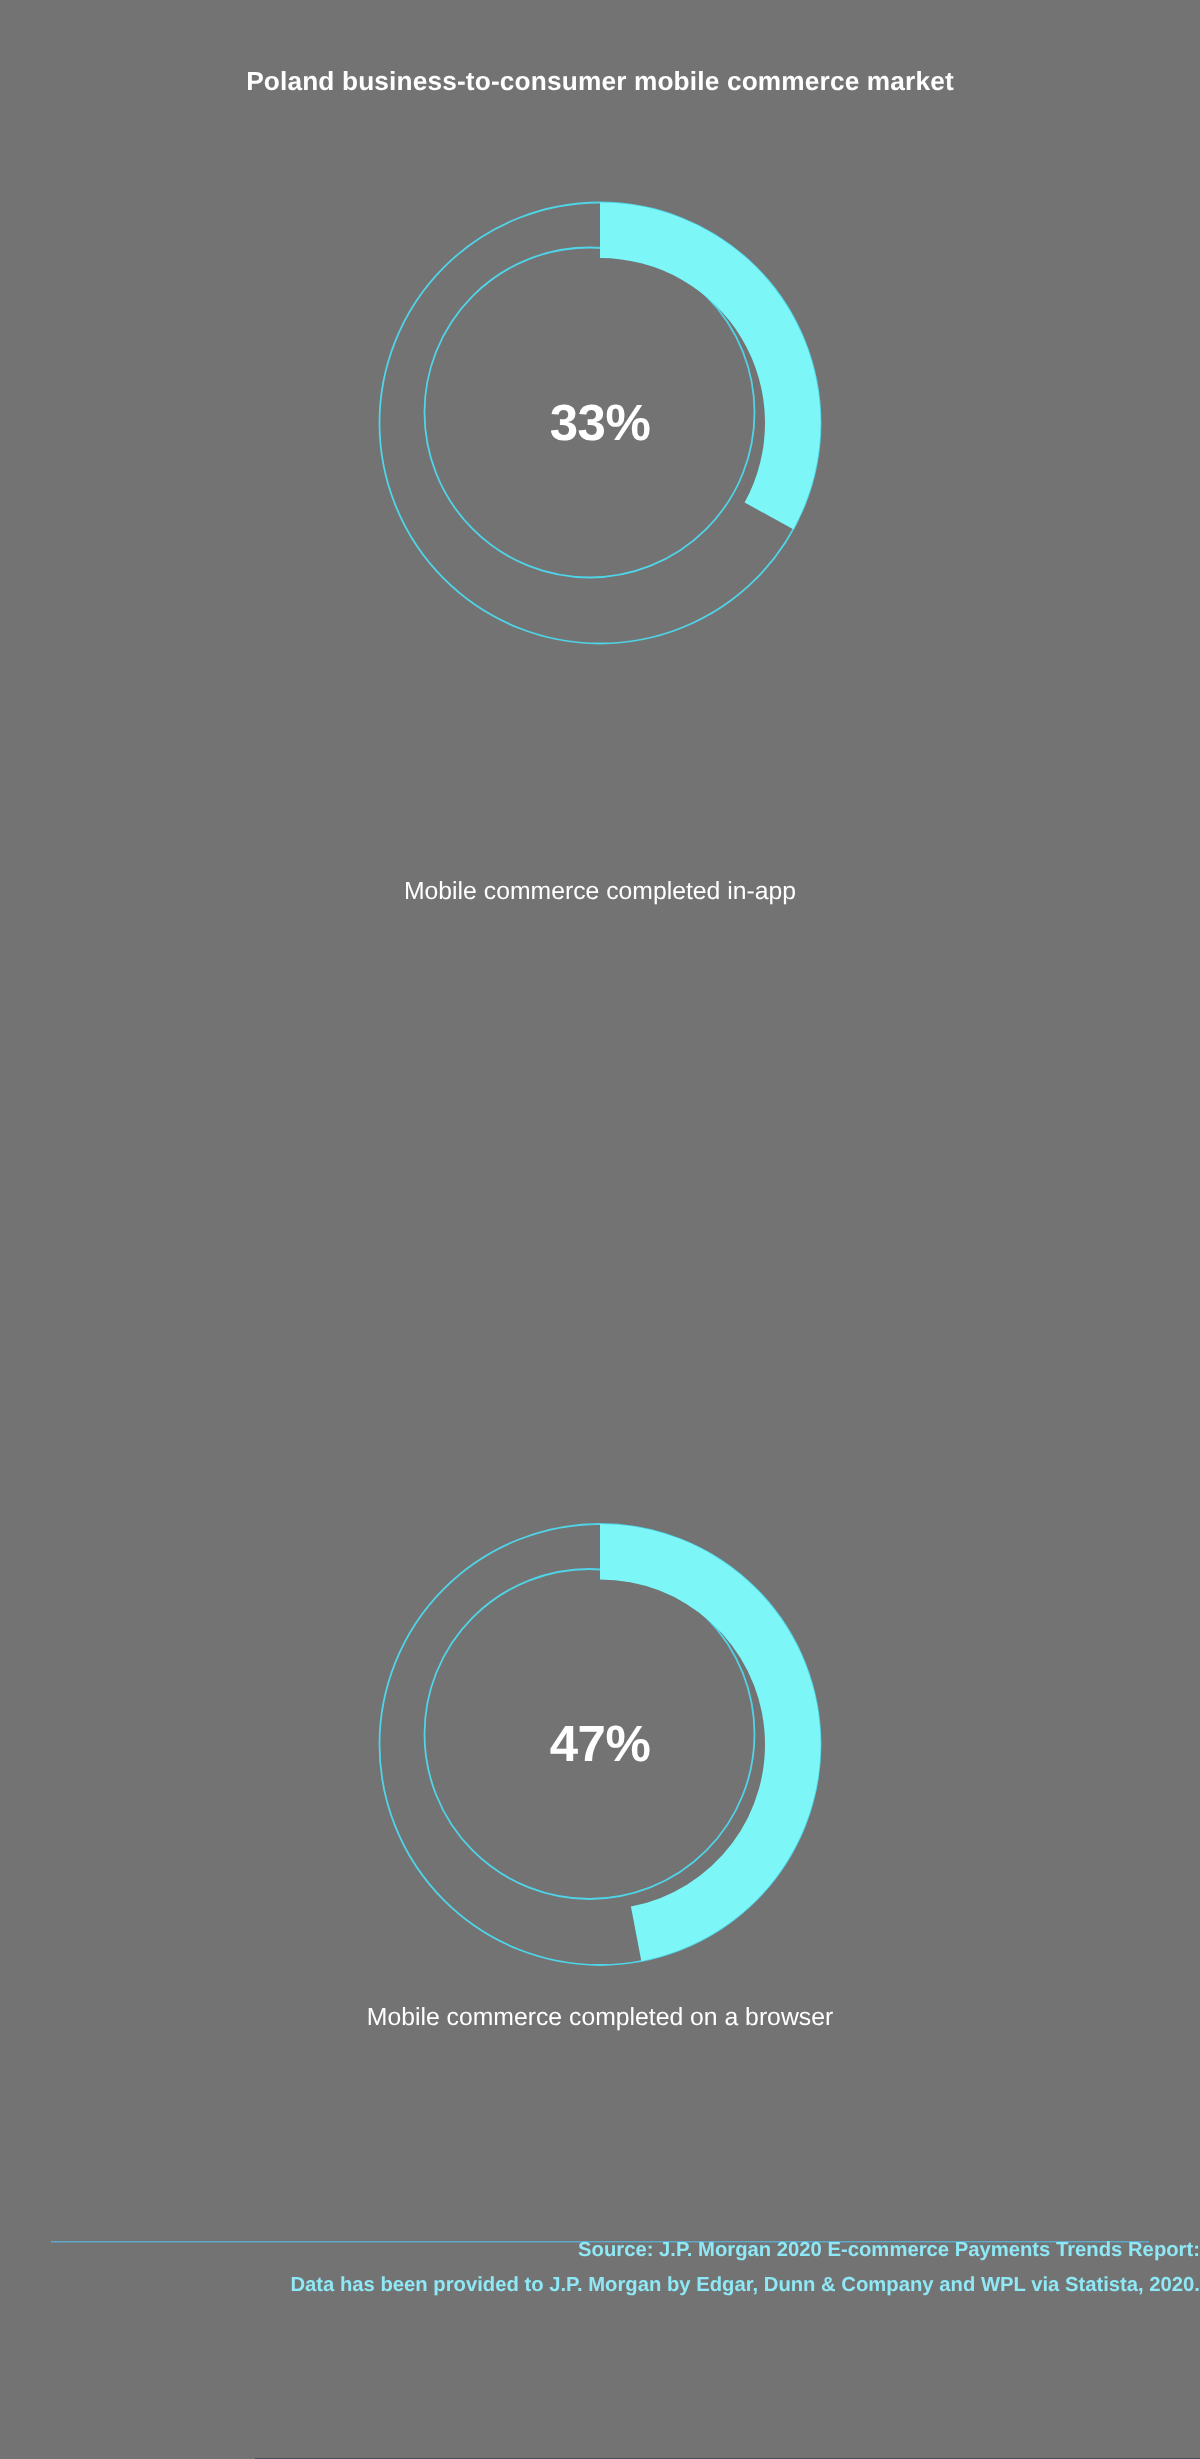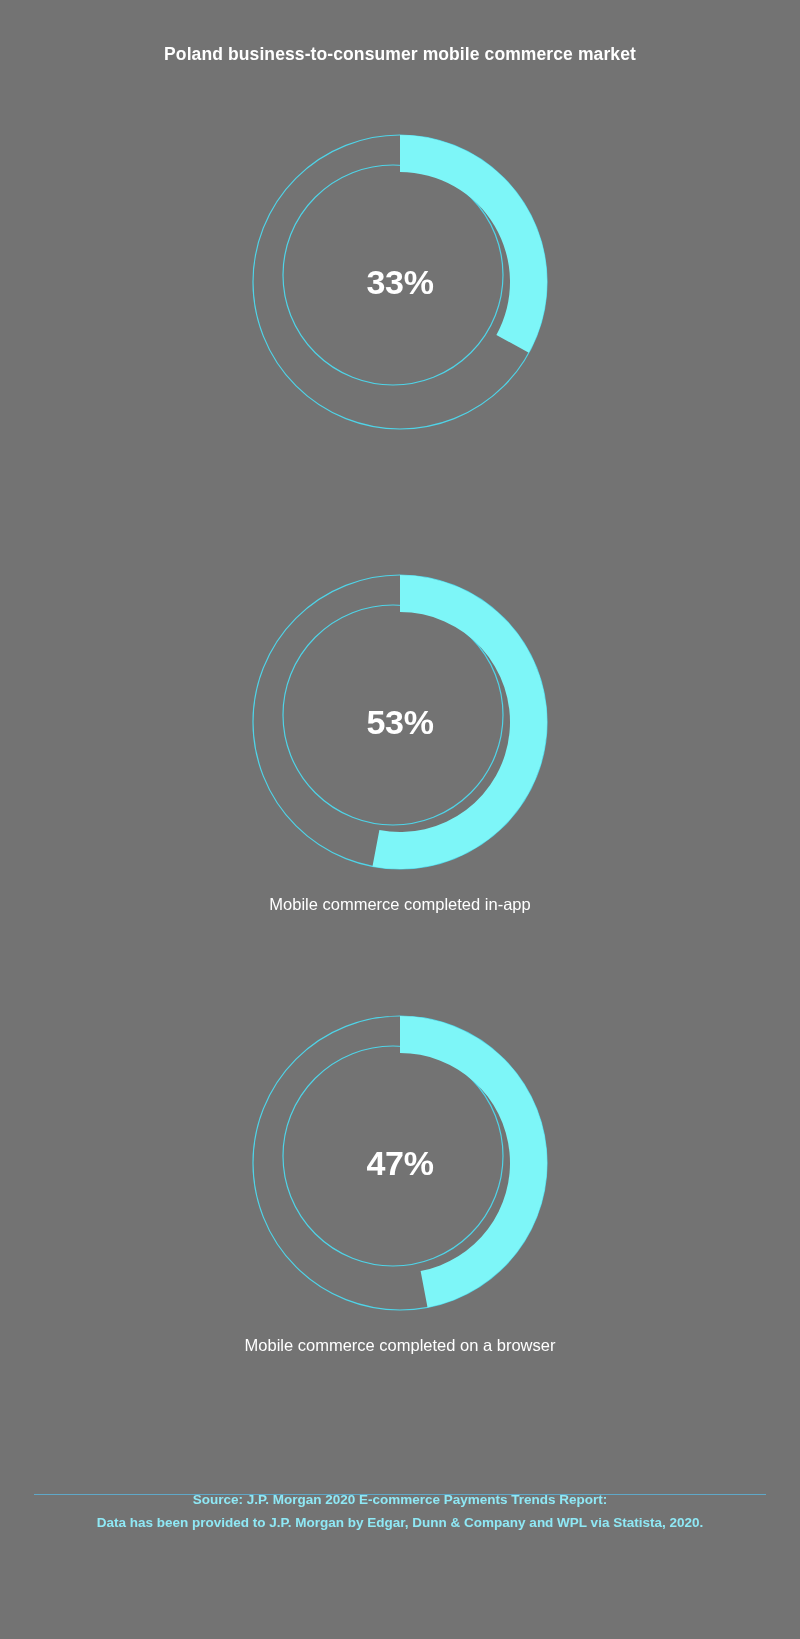--- a/index.html
+++ b/index.html
@@ -85,21 +85,21 @@
     top: 1494px;
     width: 732px;
     height: 1px;
     background: #5fa8c8;
   }
   .footer {
     position: absolute;
     left: 0;
     top: 1488px;
     width: 800px;
-    text-align: center;
+    text-align: right;
     color: #8fe8f5;
     font-size: 13.5px;
     font-weight: bold;
     line-height: 23px;
   }
   .footer-line { display: block; }
 </style>
 </head>
 <body>
 
@@ -112,28 +112,20 @@
       <svg class="donut-svg" viewBox="0 0 310 310">
         <circle cx="155" cy="155" r="147" fill="none" stroke="#4fd4e8" stroke-width="1.2"></circle>
         <circle cx="148" cy="148" r="110" fill="none" stroke="#4fd4e8" stroke-width="1.2"></circle>
         <path id="arc-1" fill="#7df6f8" d="M 155 8 A 147 147 0 0 1 283.817081966448 225.81779009295212 L 251.393734804825 207.99290415118867 A 110 110 0 0 0 155 45 Z"></path>
       </svg>
       <div class="donut-value">33%</div>
     </div>
   </div>
 
   <div class="donut-block" style="top:567px;">
-    <div class="donut-wrap">
-      <svg class="donut-svg" viewBox="0 0 310 310">
-        <circle cx="155" cy="155" r="147" fill="none" stroke="#4fd4e8" stroke-width="1.2"></circle>
-        <circle cx="148" cy="148" r="110" fill="none" stroke="#4fd4e8" stroke-width="1.2"></circle>
-        <path id="arc-2" fill="#7df6f8" d="M 155 8 A 147 147 0 1 1 127.45494675589845 299.3962258571172 L 134.38805539557026 263.05159758015577 A 110 110 0 1 0 155 45 Z"></path>
-      </svg>
-      <div class="donut-value">53%</div>
-    </div>
     <div class="donut-label">Mobile commerce completed in-app</div>
   </div>
 
   <div class="donut-block" style="top:1008px;">
     <div class="donut-wrap">
       <svg class="donut-svg" viewBox="0 0 310 310">
         <circle cx="155" cy="155" r="147" fill="none" stroke="#4fd4e8" stroke-width="1.2"></circle>
         <circle cx="148" cy="148" r="110" fill="none" stroke="#4fd4e8" stroke-width="1.2"></circle>
         <path id="arc-3" fill="#7df6f8" d="M 155 8 A 147 147 0 0 1 182.54505324410155 299.3962258571172 L 175.61194460442974 263.05159758015577 A 110 110 0 0 0 155 45 Z"></path>
       </svg>

